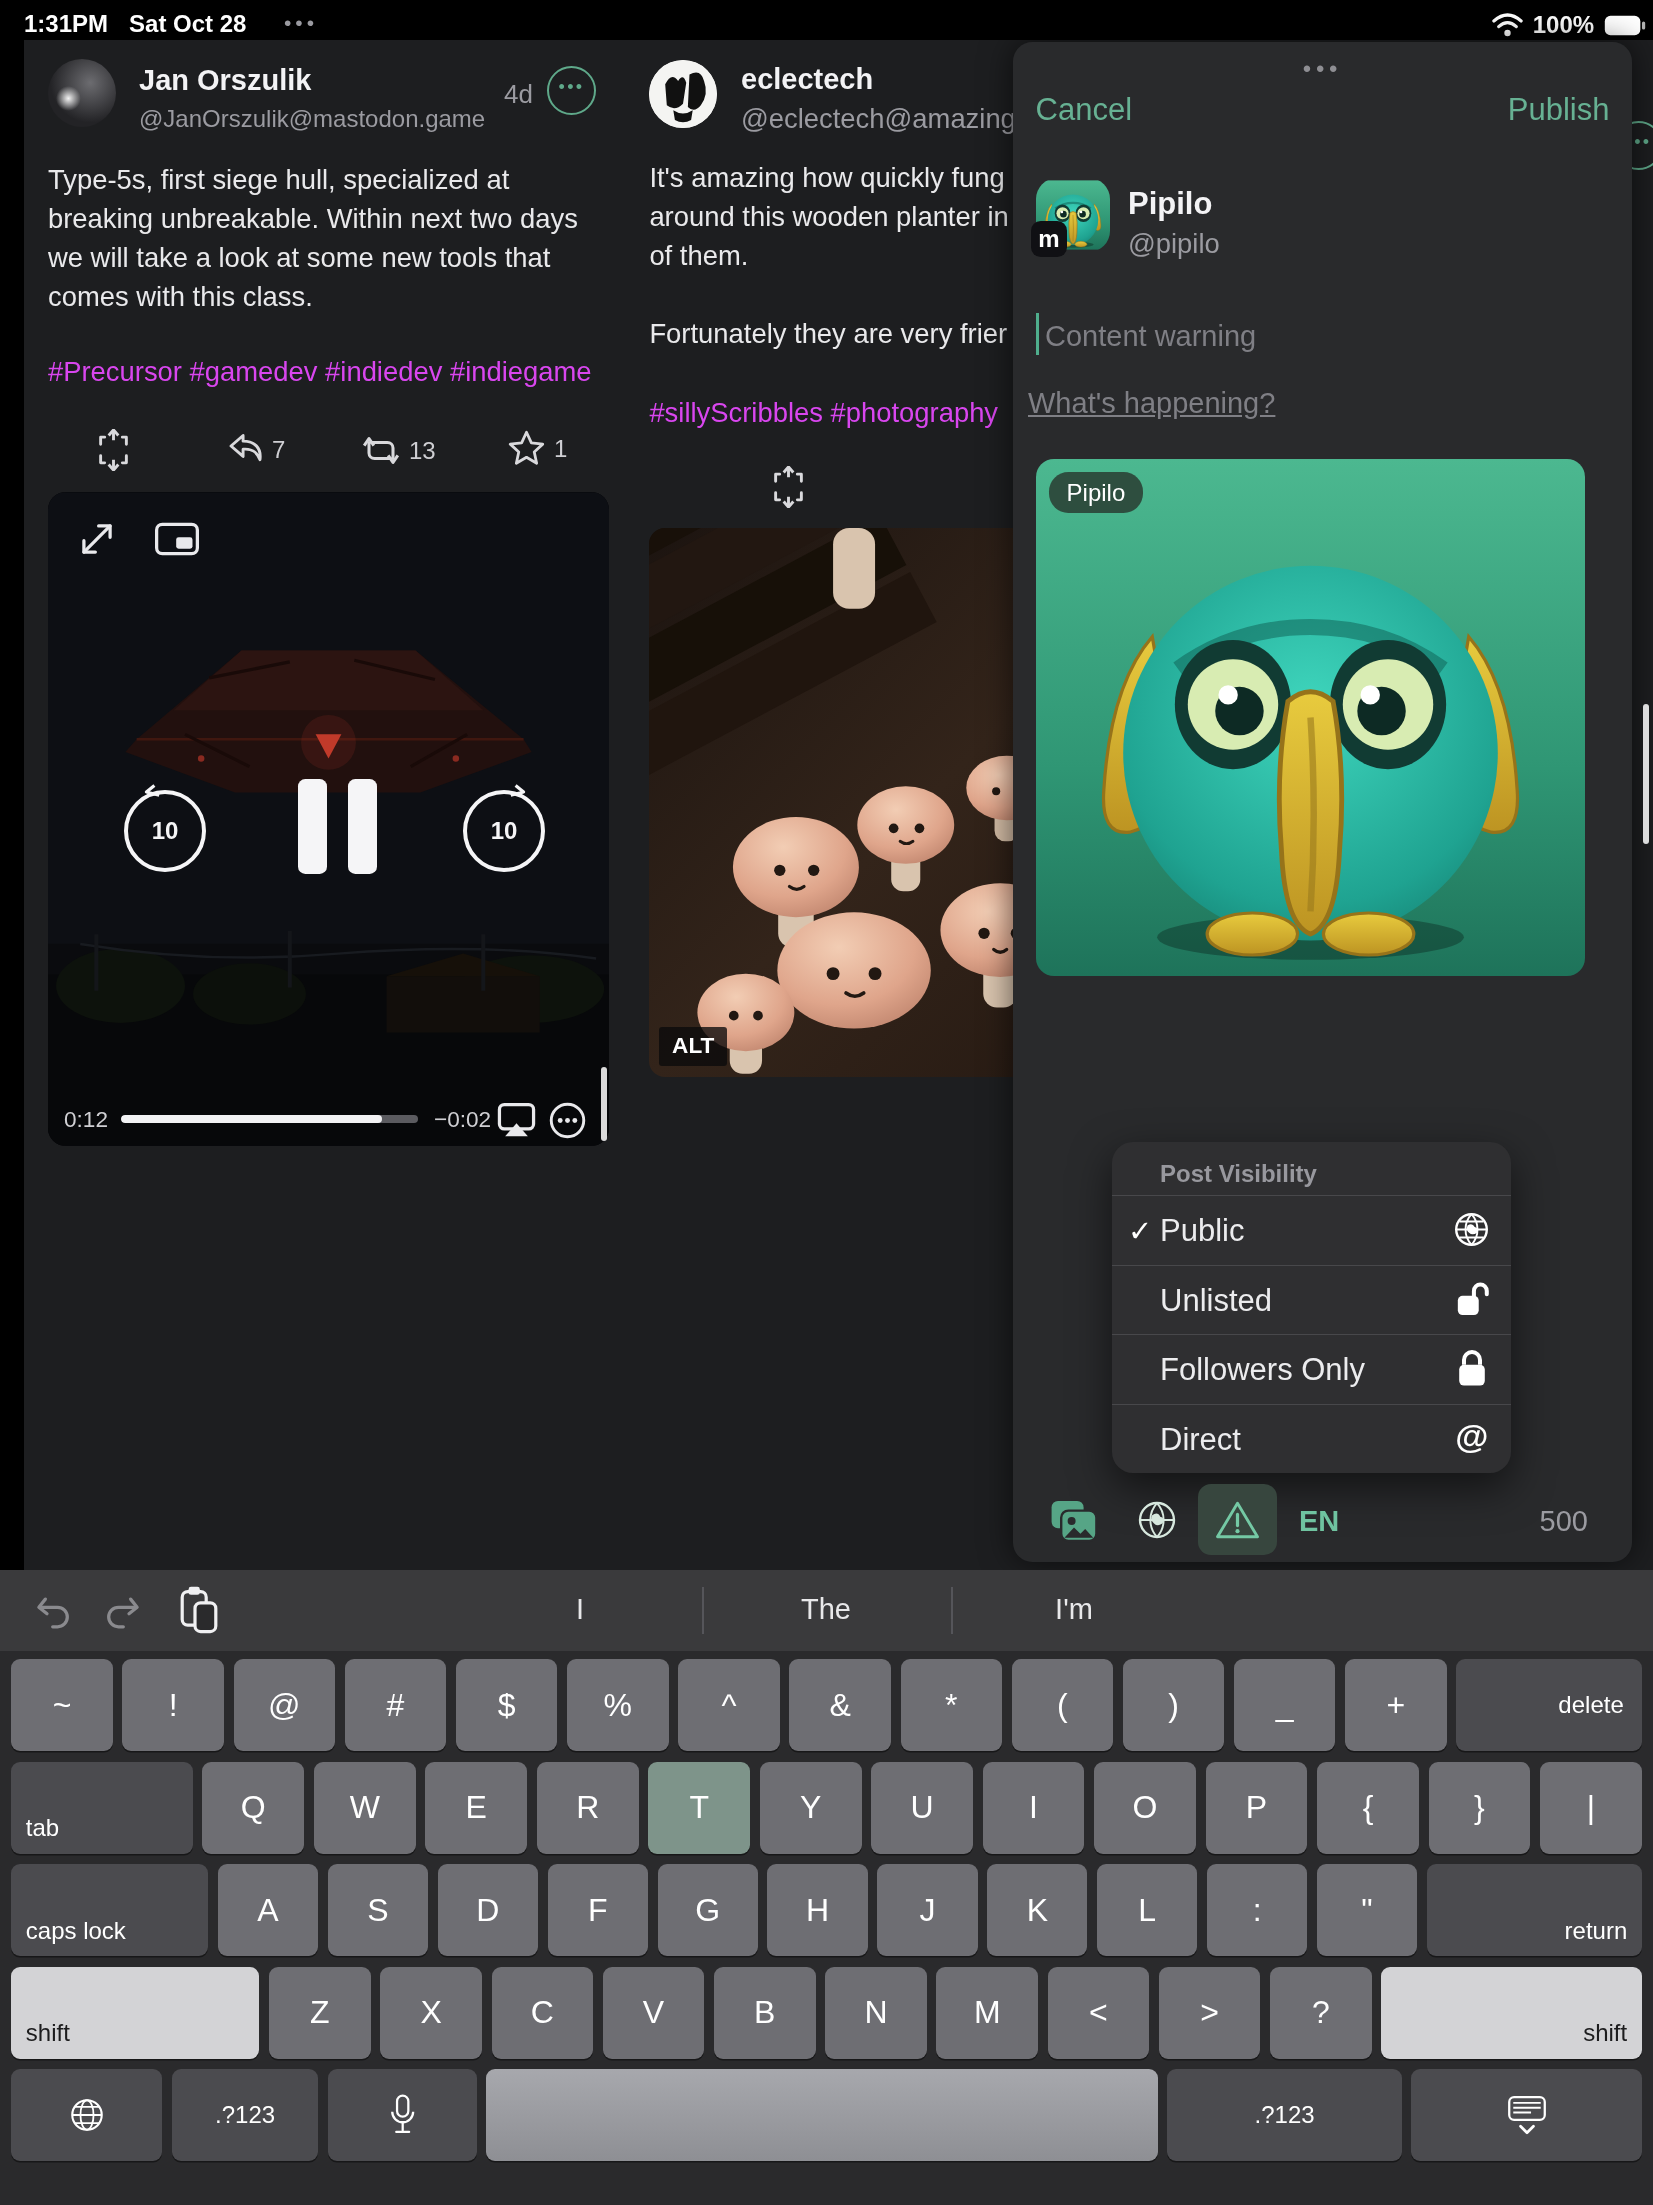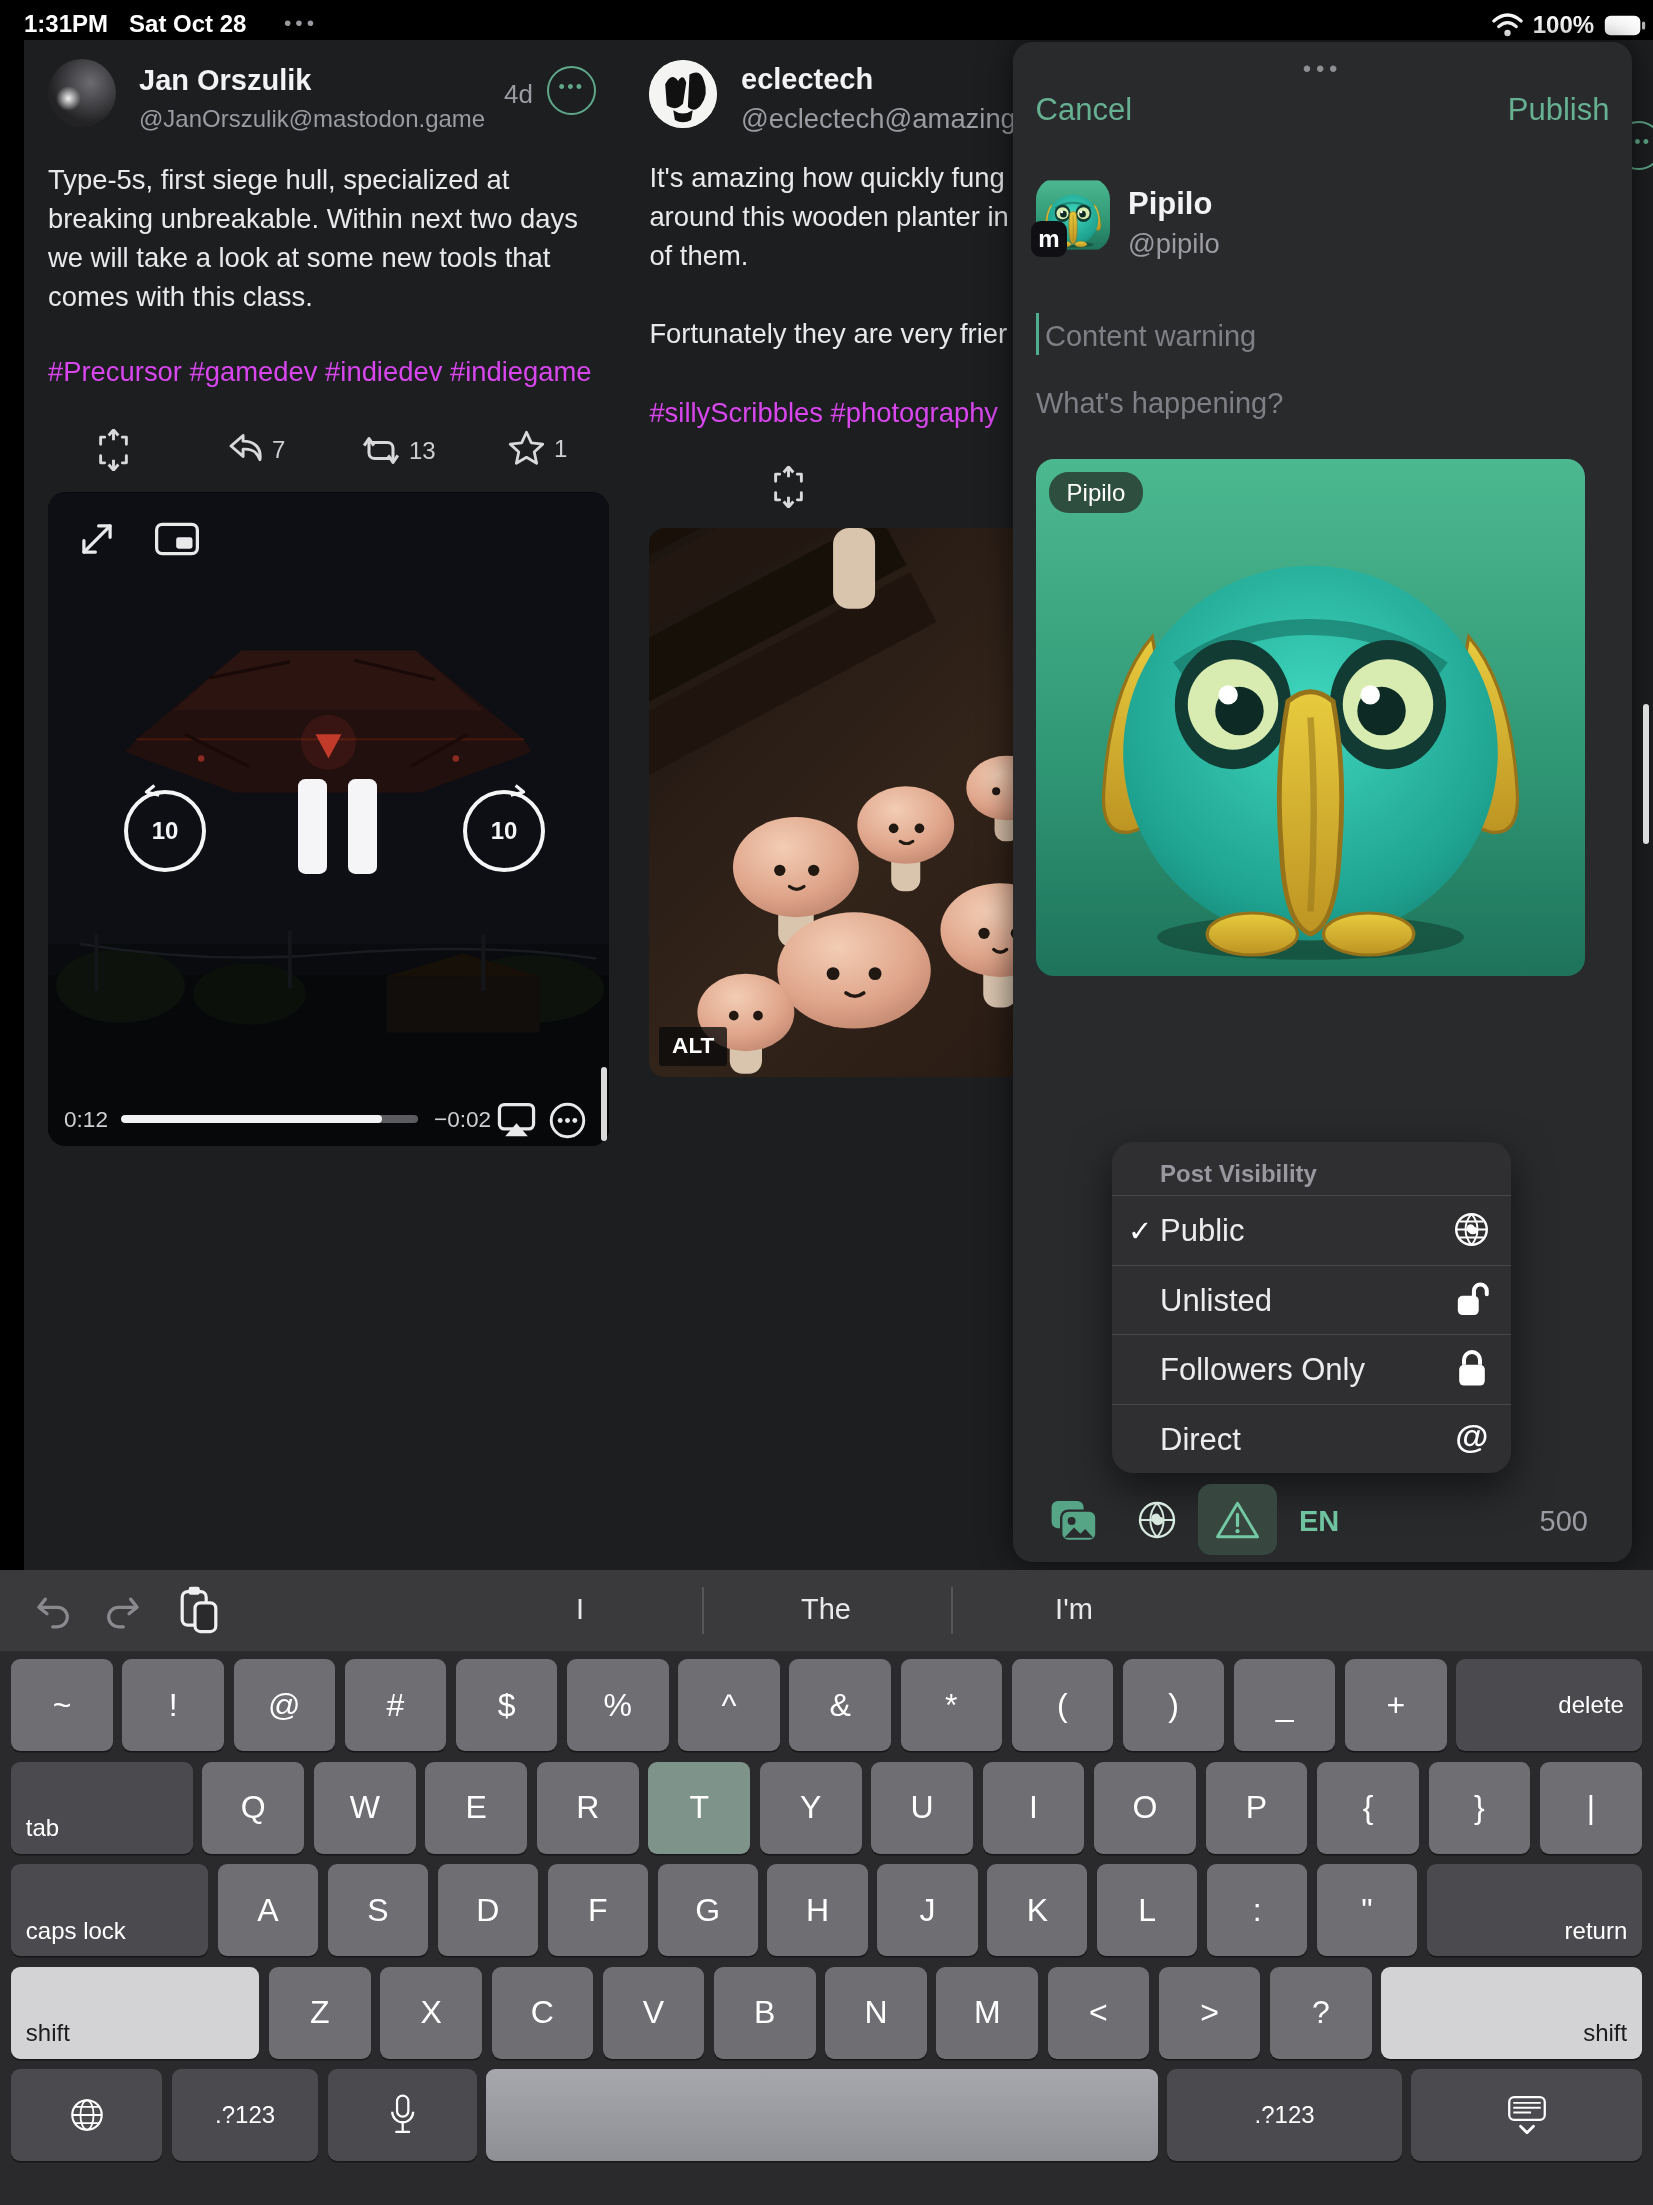--- a/index.html
+++ b/index.html
@@ -398,21 +398,21 @@
           <use href="#pipilo-creature"></use>
         </svg>
       <div class="abs m-badge" style="left:-4.8px;bottom:-4.8px;">m</div>
     </div>
     <div class="abs c-name" style="left:115px;top:144px;">Pipilo</div>
     <div class="abs c-handle" style="left:115px;top:186px;">@pipilo</div>
 
     <div class="abs cursor" style="left:22.6px;top:271px;"></div>
     <div class="abs placeholder" style="left:32px;top:278px;">Content warning</div>
 
-    <div class="abs placeholder" style="left:23px;top:345px;">What's happening?</div>
+    <div class="abs placeholder" style="left:15px;top:345px;text-decoration:underline;">What's happening?</div>
 
     <div class="abs attach" style="left:22.6px;top:417px;width:549px;height:517px;">
       <svg width="549" height="517" viewBox="0 0 340 320" preserveAspectRatio="none">
           <use href="#pipilo-creature"></use>
         </svg>
       <div class="abs attach-pill" style="left:13px;top:13px;">Pipilo</div>
     </div>
 
     <div class="abs vmenu" style="left:99px;top:1100px;width:399px;height:331px;">
       <div class="abs vmenu-title" style="left:48px;top:18px;font-weight:bold;">Post Visibility</div>

